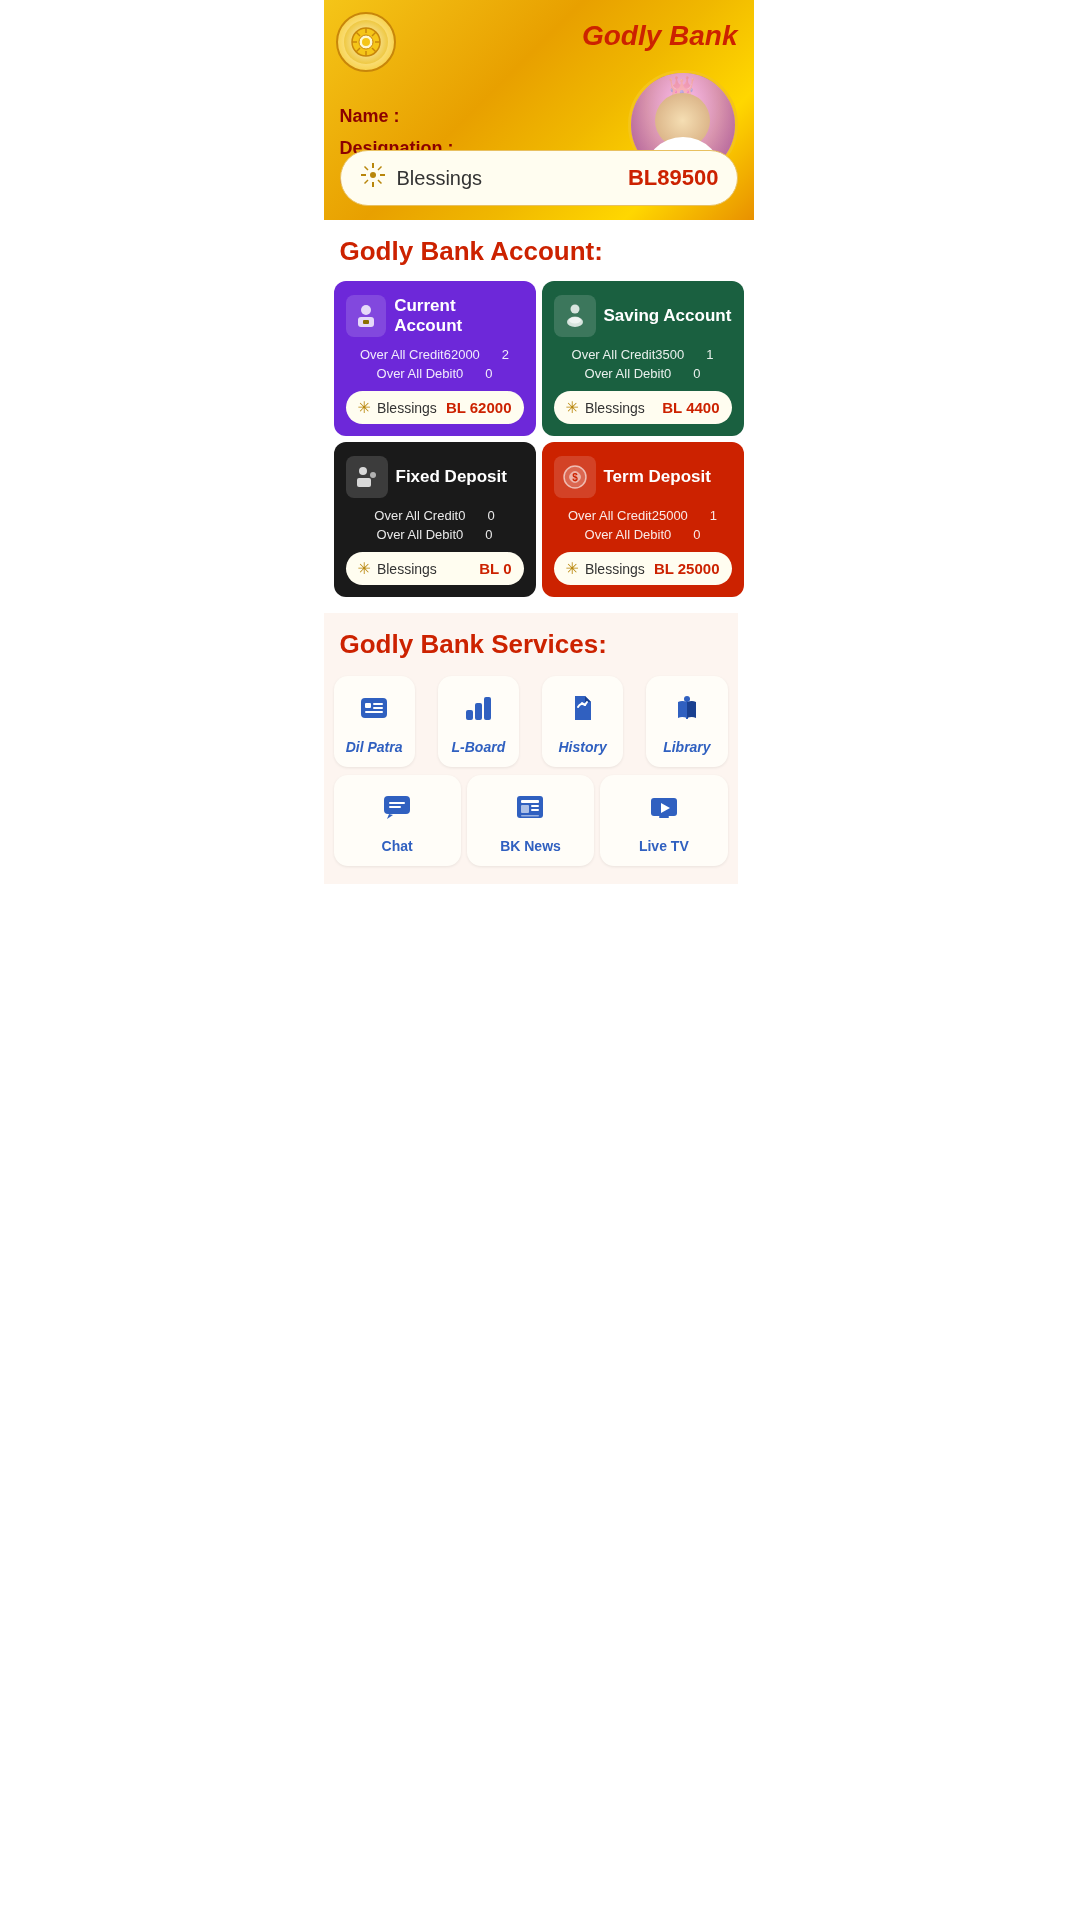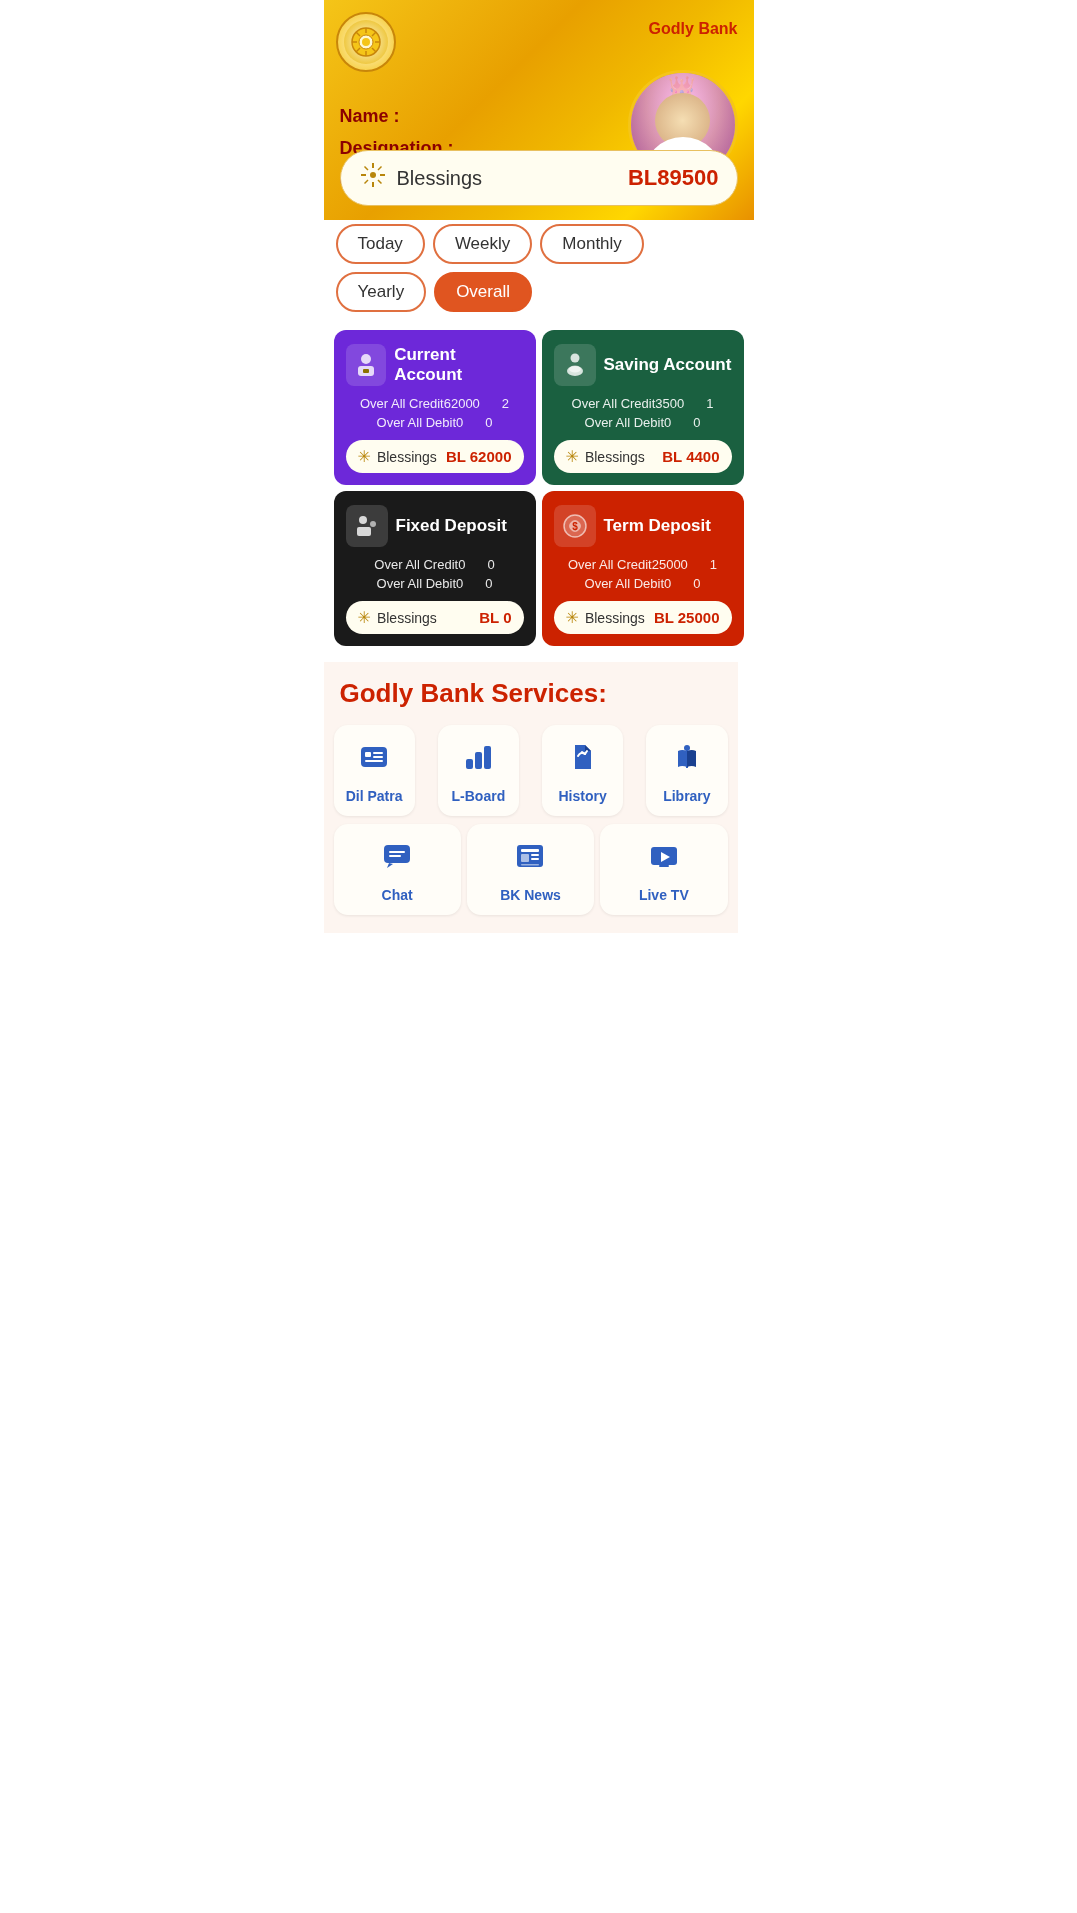--- a/index.html
+++ b/index.html
@@ -31,23 +31,24 @@
     .header-logo-inner {
       width: 44px; height: 44px;
       border-radius: 50%;
       background: radial-gradient(circle, #fff9e0, #e8b400);
       display: flex; align-items: center; justify-content: center;
       font-size: 18px; color: #c8860a;
     }
     .header-title {
       position: absolute;
       top: 20px; right: 16px;
-      font-size: 16px;
+      font-size: 28px;
       font-weight: bold;
       color: #cc2200;
+      font-style: italic;
     }
     .header-info {
       position: absolute;
       top: 100px; left: 16px;
     }
     .header-info p {
       font-size: 18px;
       color: #8B0000;
       font-weight: bold;
       line-height: 1.8;
@@ -192,20 +193,21 @@
     .services-section {
       background: #fdf5f0;
       margin: 10px 16px 0 0;
       padding-bottom: 10px;
     }
     .services-grid {
       display: grid;
       grid-template-columns: repeat(4, 1fr);
       gap: 23px;
       padding: 8px 10px;
+      font-style: italic;
     }
     .service-item {
       background: #fffdf8;
       border-radius: 14px;
       display: flex; flex-direction: column; align-items: center;
       justify-content: center;
       padding: 16px 8px 12px 8px;
       cursor: pointer;
       box-shadow: 0 1px 3px rgba(0,0,0,0.08);
     }
@@ -281,28 +283,22 @@
           <line x1="9" y1="19" x2="5.5" y2="22.5" stroke="#b8860b" stroke-width="1.5"></line>
         </svg>
       </span>
       <span class="blessings-label">Blessings</span>
     </div>
     <span class="blessings-value">BL89500</span>
   </div>
 </div>
 
 <div>
-
-  <div class="tabs-row">
-    <button class="tab-btn">Today</button>
-    <button class="tab-btn">Weekly</button>
-    <button class="tab-btn">Monthly</button>
-    <button class="tab-btn">Yearly</button>
-    <button class="tab-btn active">Overall</button>
-  </div>
+  <div class="section-title">Godly Bank Account:</div>
+
 
   <div class="cards-grid">
 
     <div class="account-card card-gold">
       <div class="card-header">
         <div class="card-icon">
           <svg width="28" height="28" viewBox="0 0 28 28" fill="none">
             <circle cx="14" cy="8" r="5" fill="rgba(255,255,255,0.8)"></circle>
             <rect x="6" y="15" width="16" height="10" rx="3" fill="rgba(255,255,255,0.8)"></rect>
             <rect x="11" y="18" width="6" height="4" rx="1" fill="#8B7000"></rect>

